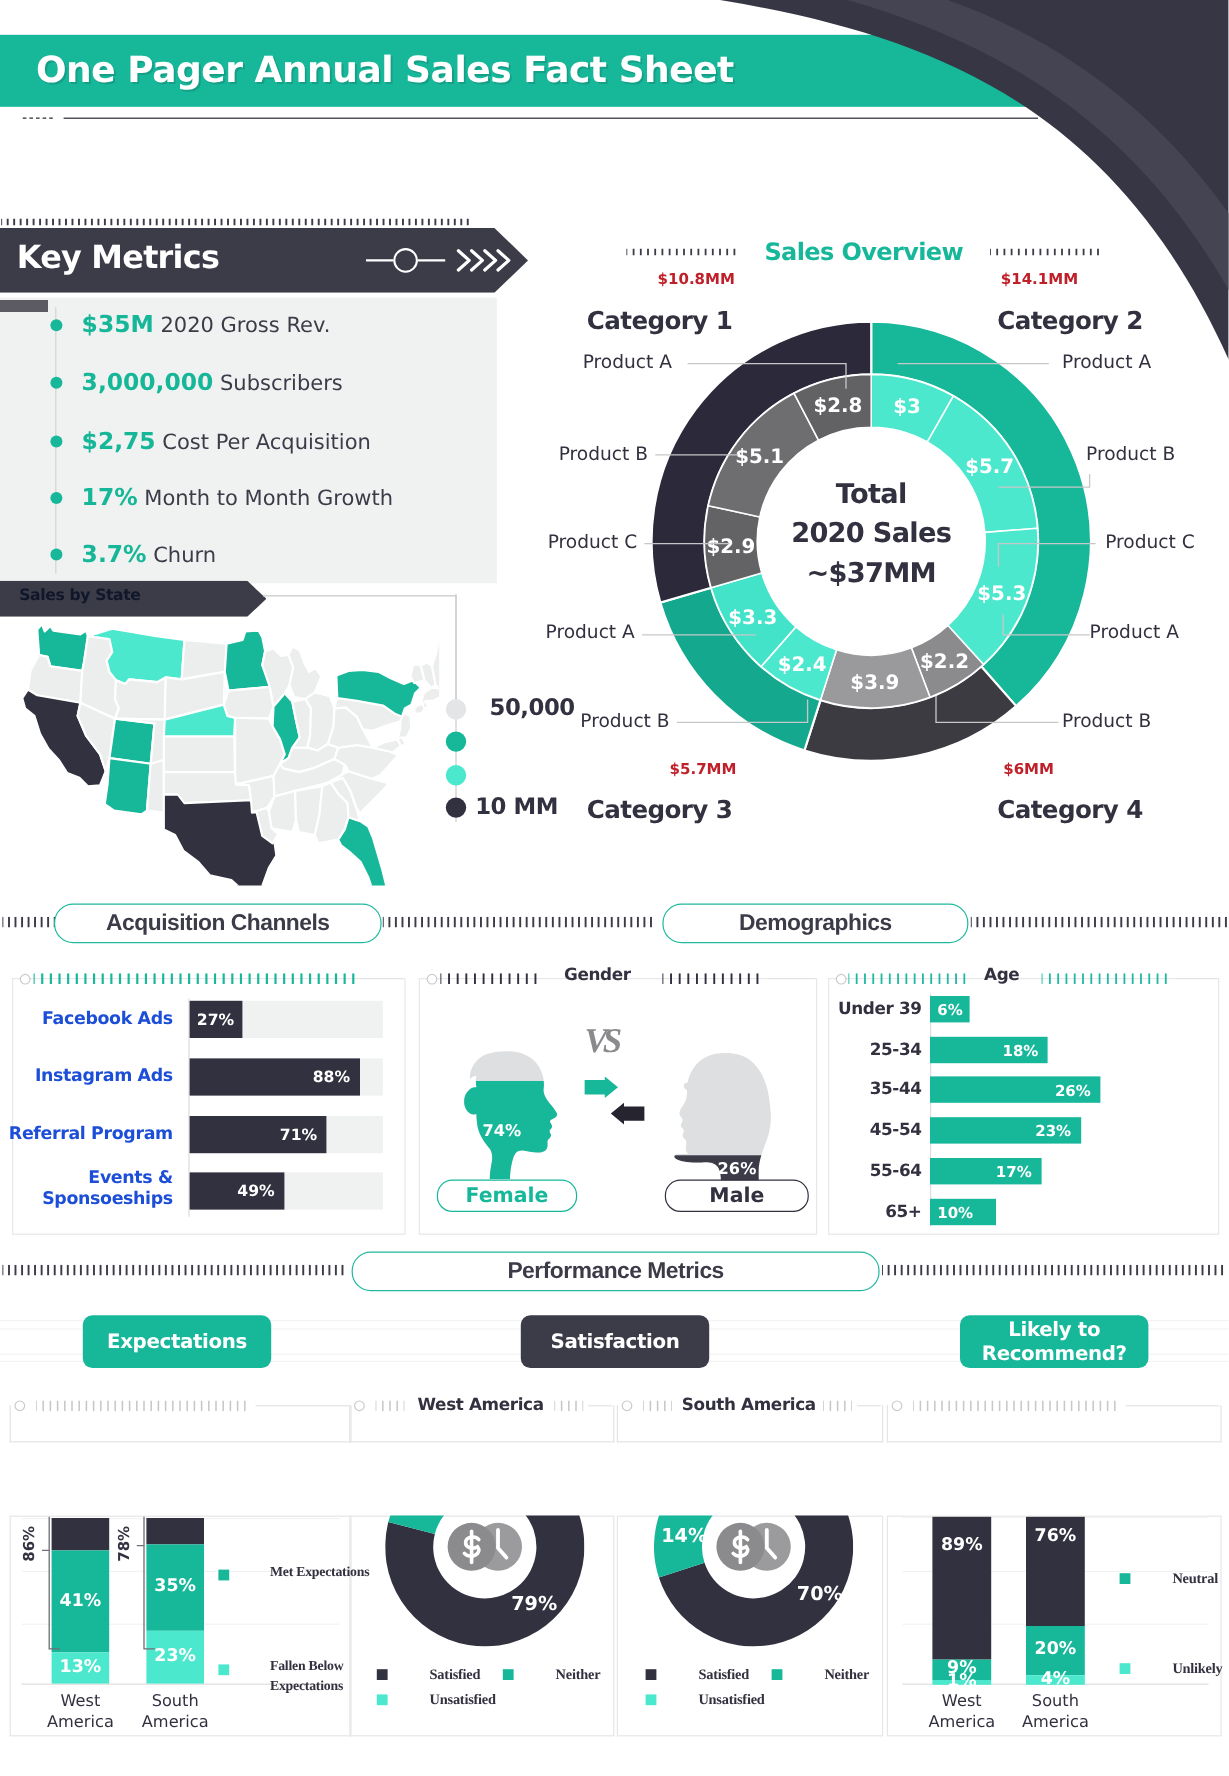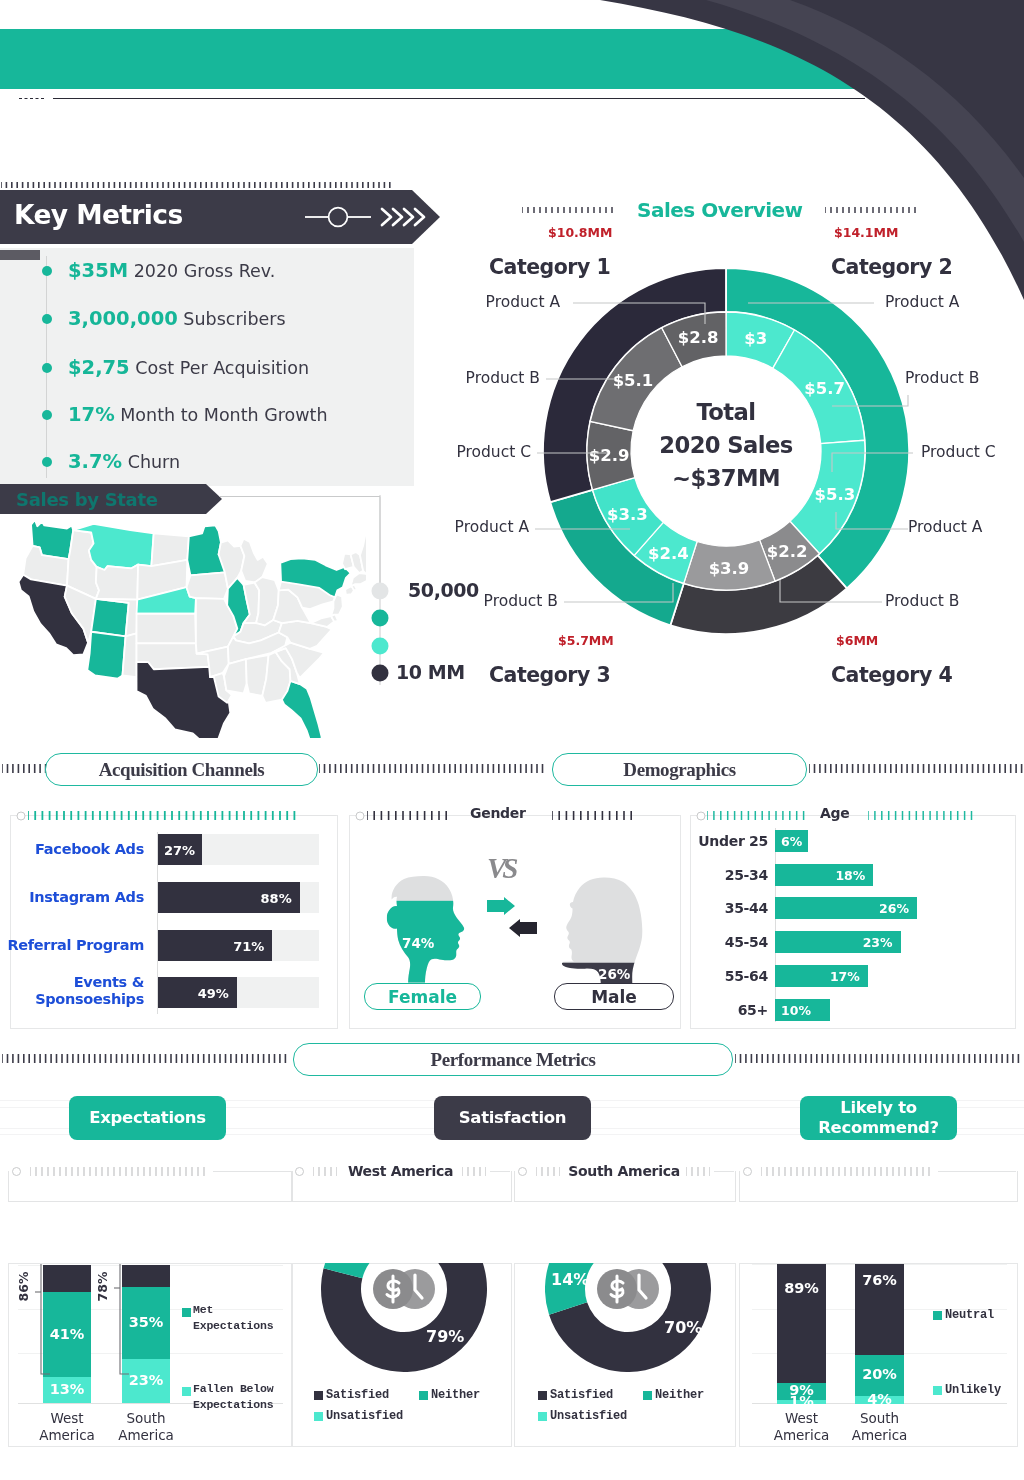--- a/index.html
+++ b/index.html
@@ -22,64 +22,65 @@
   #km-box{position:absolute;left:0;top:248px;width:414px;height:238px;background:#f0f1f1;}
   #km-tab{position:absolute;left:0;top:250px;width:40px;height:10px;background:#5c5b63;}
   #km-line{position:absolute;left:46px;top:256px;width:0;height:222px;border-left:1px solid #d3d4d4;}
   .km-item{position:absolute;left:41px;height:22px;}
   .km-dot{position:absolute;left:0.5px;top:6px;width:10px;height:10px;border-radius:50%;background:#17b79a;}
   .km-txt{position:absolute;left:27px;top:0;white-space:nowrap;line-height:22px;}
   .km-val{font-size:19.5px;font-weight:bold;color:#16b698;font-family:"DejaVu Sans",sans-serif;}
   .km-lab{font-size:17.5px;color:#3c3b48;font-family:"DejaVu Sans",sans-serif;}
 
   #sbs-banner{position:absolute;left:0;top:484px;width:222px;height:30px;}
-  #sbs-title{position:absolute;left:16px;top:489px;font-size:18px;font-weight:bold;color:#0f766e;font-family:"DejaVu Sans",sans-serif;letter-spacing:-0.3px;}
+  #sbs-title{position:absolute;left:16px;top:489px;font-size:13px;font-weight:bold;color:#0f172a;font-family:"DejaVu Sans",sans-serif;letter-spacing:-0.3px;}
   #sbs-map{position:absolute;left:18px;top:520px;}
   .lg-lab{position:absolute;font-size:19px;font-weight:bold;color:#32313f;font-family:"DejaVu Sans",sans-serif;white-space:nowrap;letter-spacing:-0.4px;}
 
   #so-title{position:absolute;left:637px;top:198px;font-size:20px;font-weight:bold;color:#17b79a;font-family:"DejaVu Sans",sans-serif;letter-spacing:-0.5px;}
   .so-cat{position:absolute;font-size:20.5px;font-weight:bold;color:#32313f;font-family:"DejaVu Sans",sans-serif;white-space:nowrap;letter-spacing:-0.5px;}
   .so-mm{position:absolute;font-size:12.5px;font-weight:bold;color:#c0202a;font-family:"DejaVu Sans",sans-serif;white-space:nowrap;}
   .so-prod{position:absolute;font-size:15.5px;color:#32313f;font-family:"DejaVu Sans",sans-serif;white-space:nowrap;}
   .donut-val{position:absolute;width:60px;text-align:center;font-size:16.5px;font-weight:bold;color:#ffffff;font-family:"DejaVu Sans",sans-serif;}
   #so-center{position:absolute;left:626px;top:396px;width:200px;text-align:center;font-size:22.7px;font-weight:bold;color:#32313f;line-height:33px;font-family:"DejaVu Sans",sans-serif;letter-spacing:-0.6px;}
 
   .seclabel{position:absolute;height:31px;border:1.7px solid #1fb9a0;border-radius:16px;background:#fff;
      display:flex;align-items:center;justify-content:center;}
-  .seclabel span{font-size:19px;font-weight:bold;color:#3c3b48;font-family:Liberation Serif, serif;letter-spacing:-0.4px;}
+  .seclabel span{font-size:19px;font-weight:bold;color:#3c3b48;font-family:Liberation Sans, sans-serif;letter-spacing:-0.4px;}
 
   .panel{position:absolute;border:1px solid #e6e7e8;background:transparent;}
   .panel-title{position:absolute;font-size:14px;font-weight:bold;color:#32313f;font-family:"DejaVu Sans",sans-serif;letter-spacing:-0.3px;}
 
   .ac-lab{position:absolute;font-size:14.5px;font-weight:bold;color:#1d4ed8;text-align:right;font-family:"DejaVu Sans",sans-serif;line-height:17px;letter-spacing:-0.3px;}
   .ac-track{position:absolute;background:#f0f1f1;}
   .ac-bar{position:absolute;background:#32313f;}
   .ac-val{position:absolute;font-size:13px;font-weight:bold;color:#fff;font-family:"DejaVu Sans",sans-serif;}
 
   .age-lab{position:absolute;font-size:14px;font-weight:bold;color:#32313f;text-align:right;font-family:"DejaVu Sans",sans-serif;letter-spacing:-0.3px;}
   .age-bar{position:absolute;background:#17b79a;}
   .age-val{position:absolute;font-size:12.5px;font-weight:bold;color:#fff;font-family:"DejaVu Sans",sans-serif;}
 
   .pill{position:absolute;height:38px;border-radius:8px;display:flex;align-items:center;justify-content:center;flex-direction:column;}
   .pill span{font-size:16.5px;font-weight:bold;color:#fff;font-family:"DejaVu Sans",sans-serif;line-height:20px;letter-spacing:-0.3px;}
   .pill.green{background:#17b79a;}
   .pill.dark{background:#3c3b48;}
 
-  .legitem{position:absolute;font-size:12px;font-weight:bold;color:#32313f;font-family:Liberation Mono, monospace;white-space:nowrap;letter-spacing:-0.2px;}
+  .legitem{position:absolute;font-size:12px;font-weight:bold;color:#32313f;font-family:Liberation Serif, serif;white-space:nowrap;letter-spacing:-0.2px;margin-left:32px;}
   .legsq{position:absolute;width:9px;height:9px;}
 
   .xlab{position:absolute;font-size:13.5px;color:#32313f;text-align:center;font-family:"DejaVu Sans",sans-serif;line-height:17px;}
   .barval{position:absolute;font-size:14.5px;font-weight:bold;color:#fff;text-align:center;font-family:"DejaVu Sans",sans-serif;}
   .hline{position:absolute;height:0;border-top:1px solid #f3f3f4;}
 </style>
 </head>
 <body>
 
 <div class="page">
 <div id="hdr-band"></div>
+<div id="hdr-title">One Pager Annual Sales Fact Sheet</div>
 <div id="hdr-dash"></div>
 <div id="hdr-rule"></div>
 <svg style="position:absolute;left:1.0px;top:182.0px;width:394.0px;height:6px">
       <g stroke="#3c3b48" stroke-width="1.6">
         <line x1="0.0" y1="0" x2="0.0" y2="6"></line>
         <line x1="5.4" y1="0" x2="5.4" y2="6"></line>
         <line x1="10.8" y1="0" x2="10.8" y2="6"></line>
         <line x1="16.2" y1="0" x2="16.2" y2="6"></line>
         <line x1="21.6" y1="0" x2="21.6" y2="6"></line>
         <line x1="27.0" y1="0" x2="27.0" y2="6"></line>
@@ -647,21 +648,21 @@
         <line x1="69.0" y1="0" x2="69.0" y2="9"></line>
         <line x1="75.9" y1="0" x2="75.9" y2="9"></line>
         <line x1="82.8" y1="0" x2="82.8" y2="9"></line>
         <line x1="89.7" y1="0" x2="89.7" y2="9"></line>
         <line x1="96.6" y1="0" x2="96.6" y2="9"></line>
         <line x1="103.5" y1="0" x2="103.5" y2="9"></line>
       </g>
     </svg>
 <div style="position:absolute;left:980px;top:815px;width:34px;height:0;border-top:1px solid #e3e4e5"></div>
 <div style="position:absolute;left:775px;top:828px;width:0;height:194px;border-left:1px solid #dcdddd"></div>
-<div class="age-lab" style="left:688px;top:833.0px;width:80px">Under 25</div>
+<div class="age-lab" style="left:688px;top:833.0px;width:80px">Under 39</div>
 <div class="age-bar" style="left:775px;top:830.0px;width:32.8px;height:22px"></div>
 <div class="age-val" style="left:781.0px;top:834.0px">6%</div>
 <div class="age-lab" style="left:688px;top:866.7px;width:80px">25-34</div>
 <div class="age-bar" style="left:775px;top:863.7px;width:98.3px;height:22px"></div>
 <div class="age-val" style="left:775px;top:867.7px;width:90.3px;text-align:right">18%</div>
 <div class="age-lab" style="left:688px;top:900.4px;width:80px">35-44</div>
 <div class="age-bar" style="left:775px;top:897.4px;width:142.0px;height:22px"></div>
 <div class="age-val" style="left:775px;top:901.4px;width:134.0px;text-align:right">26%</div>
 <div class="age-lab" style="left:688px;top:934.1px;width:80px">45-54</div>
 <div class="age-bar" style="left:775px;top:931.1px;width:125.6px;height:22px"></div>

